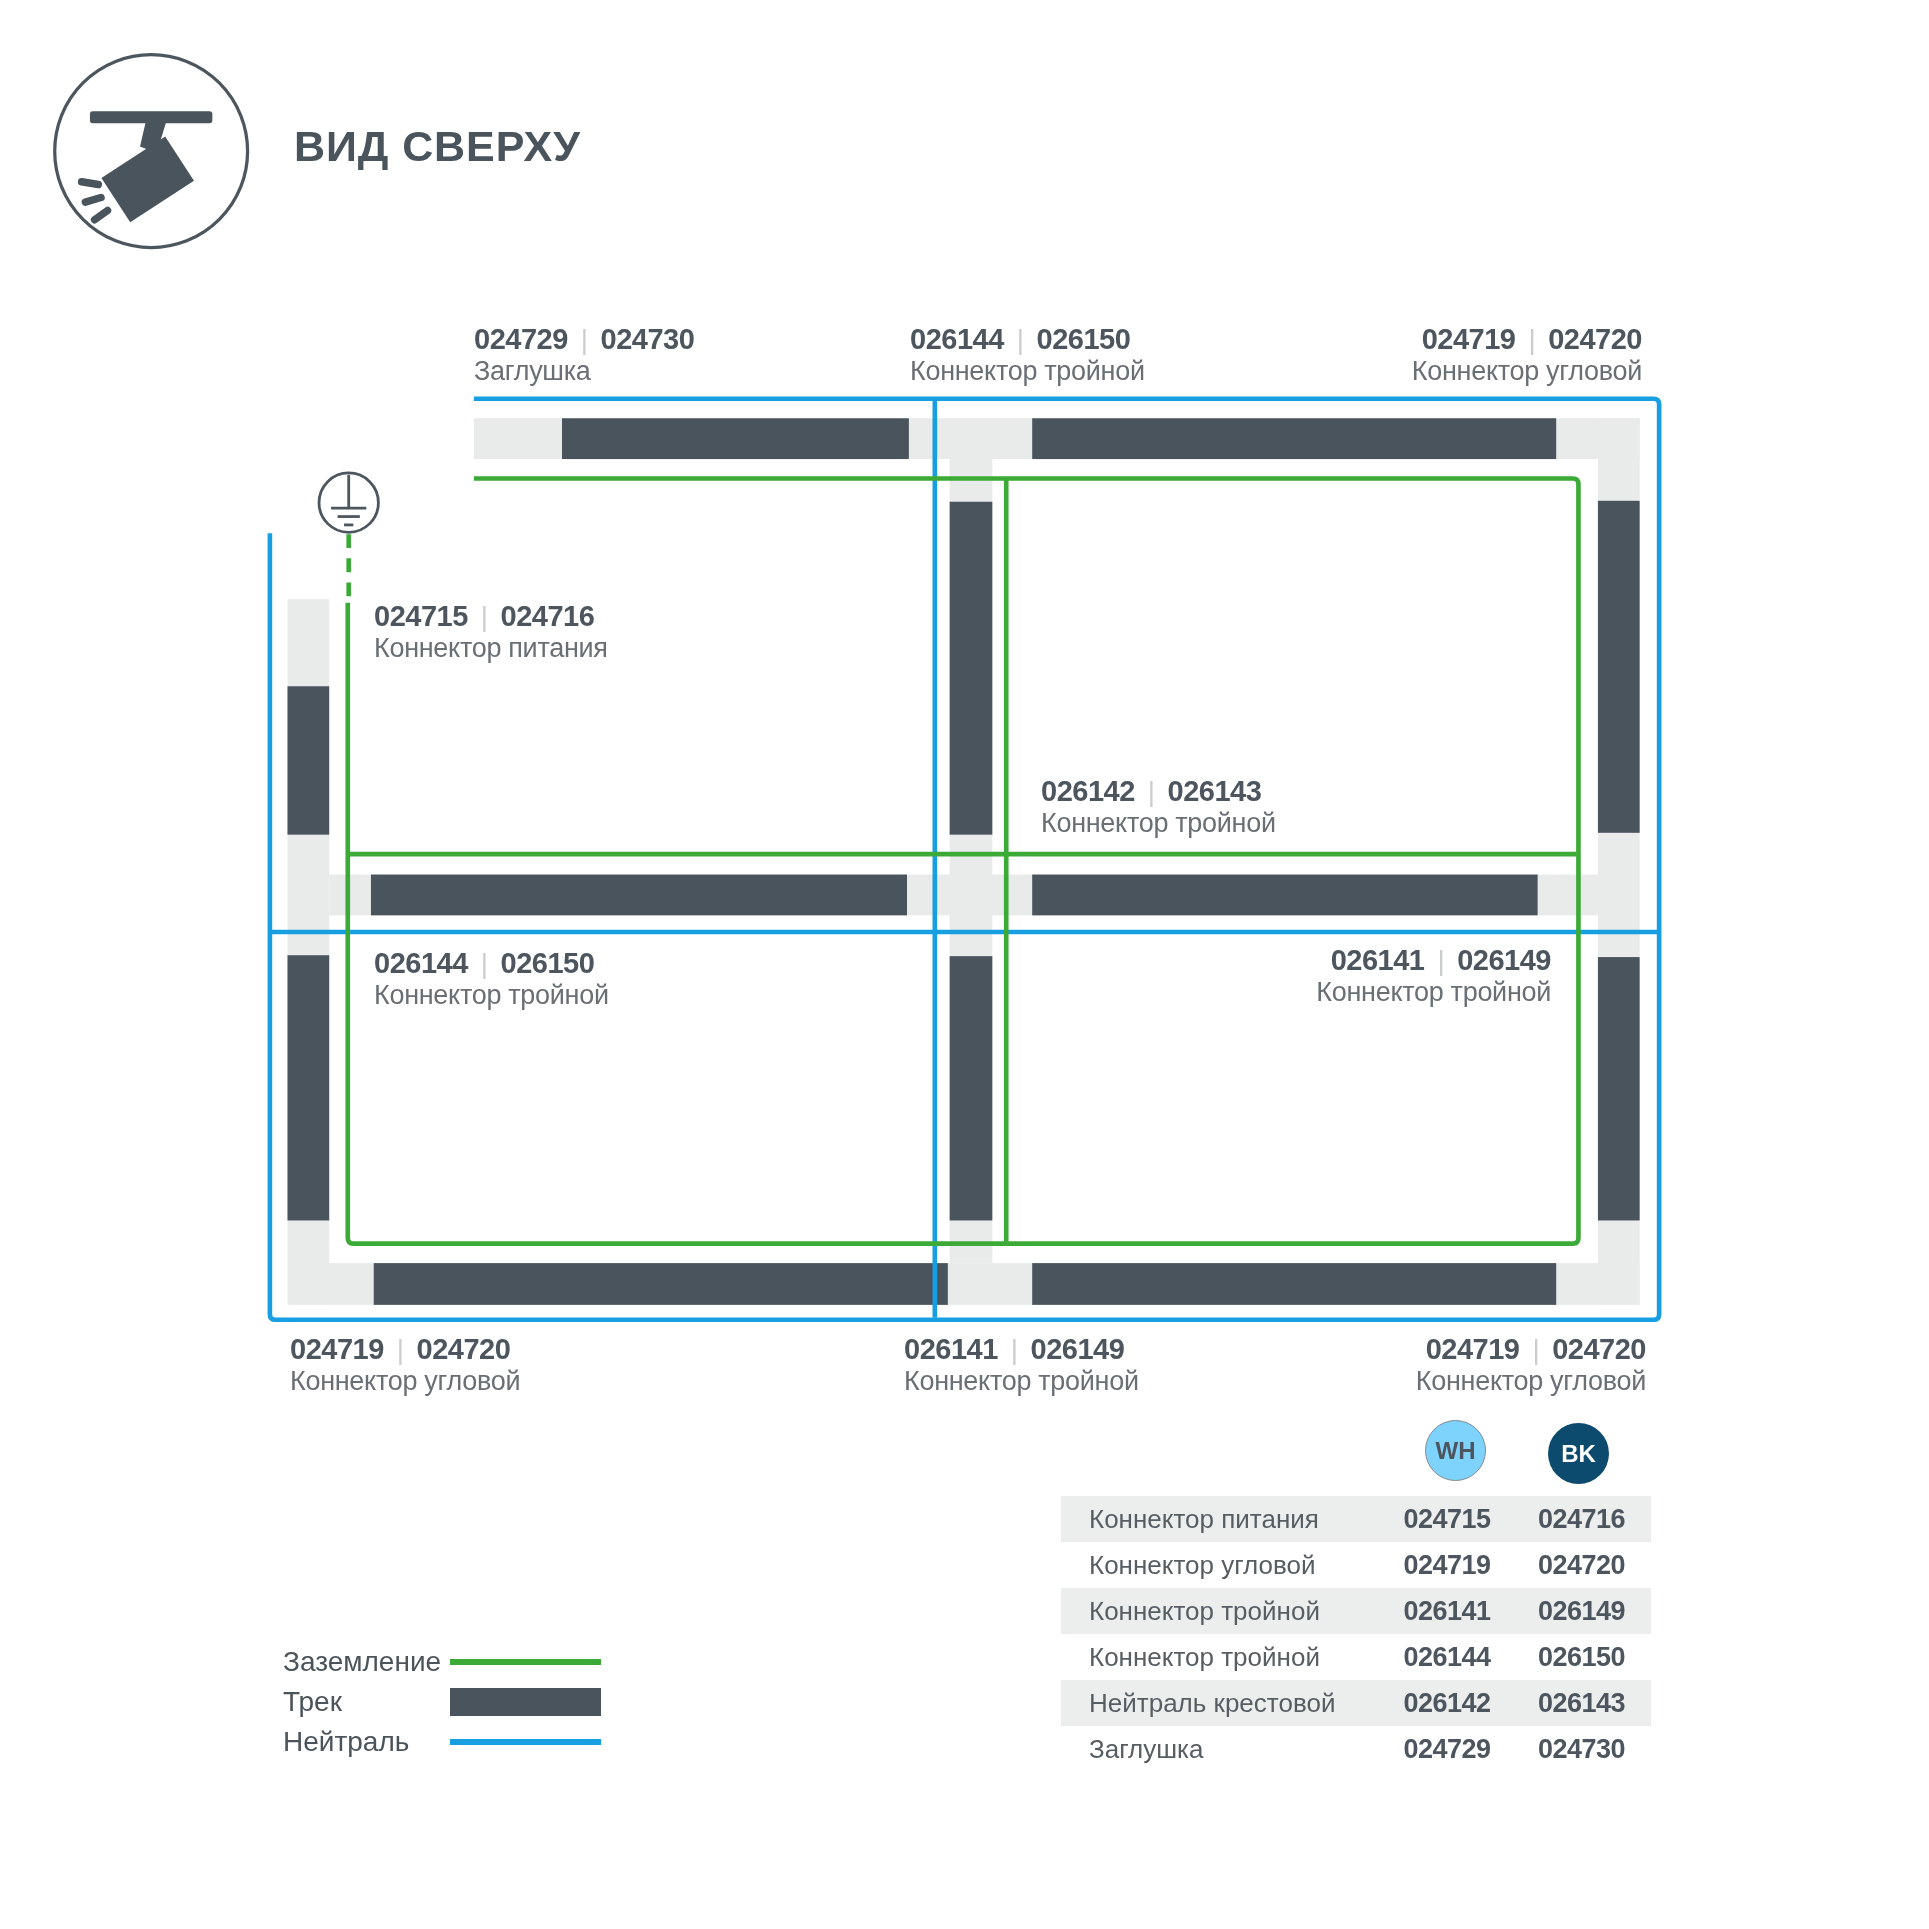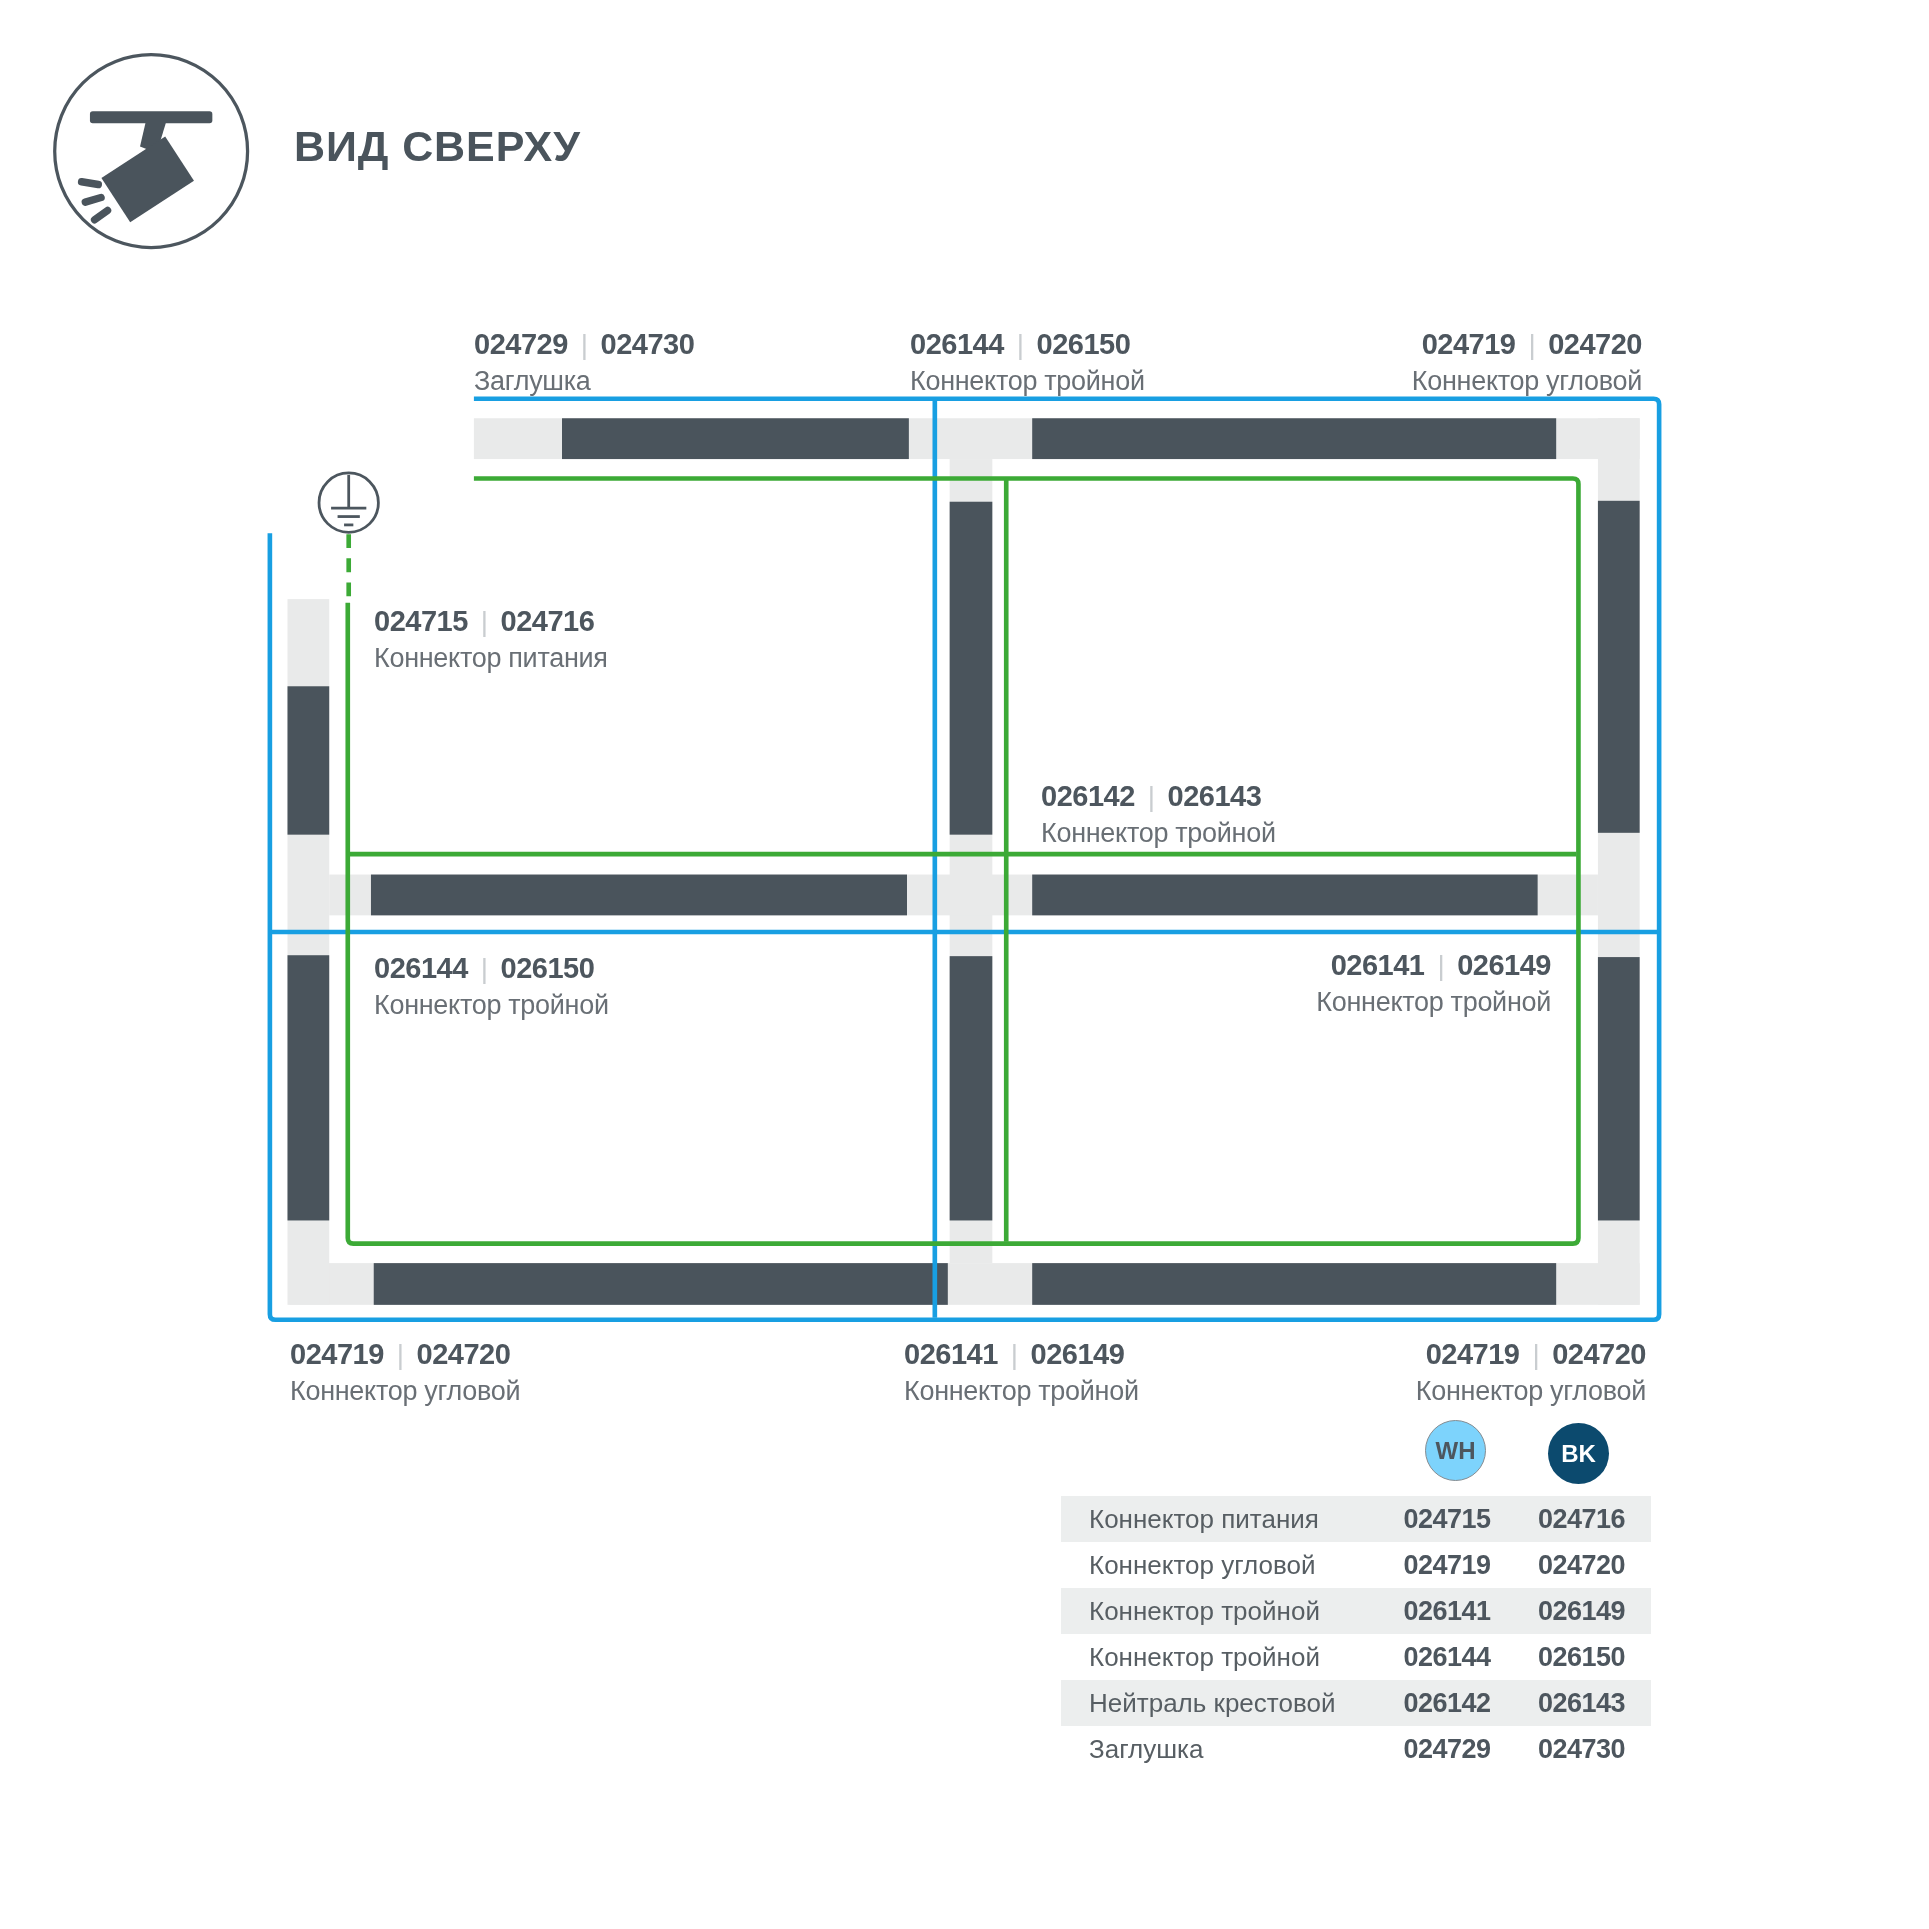--- a/index.html
+++ b/index.html
@@ -9,21 +9,21 @@
     background:#ffffff;
   }
   
   .hdr-icon{position:absolute;left:51px;top:51px;}
   .page-title{
     position:absolute;left:294px;top:122px;
     font-size:43px;font-weight:700;letter-spacing:0.9px;color:#4a545c;
   }
   
   .dlabel{position:absolute;white-space:nowrap;}
-  .dlabel .codes{display:block;line-height:42px;font-size:29px;font-weight:700;color:#4d565e;letter-spacing:-0.5px;}
+  .dlabel .codes{display:block;line-height:32px;font-size:29px;font-weight:700;color:#4d565e;letter-spacing:-0.5px;}
   .dlabel .sep{font-weight:400;color:#c9cdd0;margin:0 13px;font-size:28px;}
   .dlabel .lname{display:block;line-height:31px;font-size:27px;font-weight:400;color:#696f75;letter-spacing:-0.3px;}
   .dlabel.right{text-align:right;}
   
   .legend{position:absolute;left:283px;top:1642px;width:320px;}
   .lrow{display:flex;align-items:center;height:40px;}
   .lrow .ltext{width:167px;font-size:28px;font-weight:500;color:#4c545b;}
   .lrow .lswatch{width:151px;display:flex;align-items:center;}
   .sw-line-green{width:151px;height:5.6px;background:#3caa36;}
   .sw-bar-dark{width:151px;height:28px;background:#4a545c;}
@@ -155,20 +155,40 @@
   <div class="dlabel" style="left:904px;top:1333px">
     <span class="codes"><span>026141</span><span class="sep">|</span><span>026149</span></span>
     <span class="lname">Коннектор тройной</span>
   </div>
 
   <div class="dlabel right" style="right:283px;top:1333px">
     <span class="codes"><span>024719</span><span class="sep">|</span><span>024720</span></span>
     <span class="lname">Коннектор угловой</span>
   </div>
 
+  <div class="legend">
+    <div class="lrow">
+      <span class="ltext">Заземление</span>
+      <span class="lswatch">
+          <span class="sw-line-green"></span>
+        </span>
+    </div>
+    <div class="lrow">
+      <span class="ltext">Трек</span>
+      <span class="lswatch">
+          <span class="sw-bar-dark"></span>
+        </span>
+    </div>
+    <div class="lrow">
+      <span class="ltext">Нейтраль</span>
+      <span class="lswatch">
+          <span class="sw-line-blue"></span>
+        </span>
+    </div>
+  </div>
 
   <div class="badge wh">WH</div>
   <div class="badge bk">BK</div>
 
   <div class="ptable">
     <div class="trow">
       <span class="tname">Коннектор питания</span>
         <span class="twh">024715</span>
         <span class="tbk">024716</span>
     </div>

